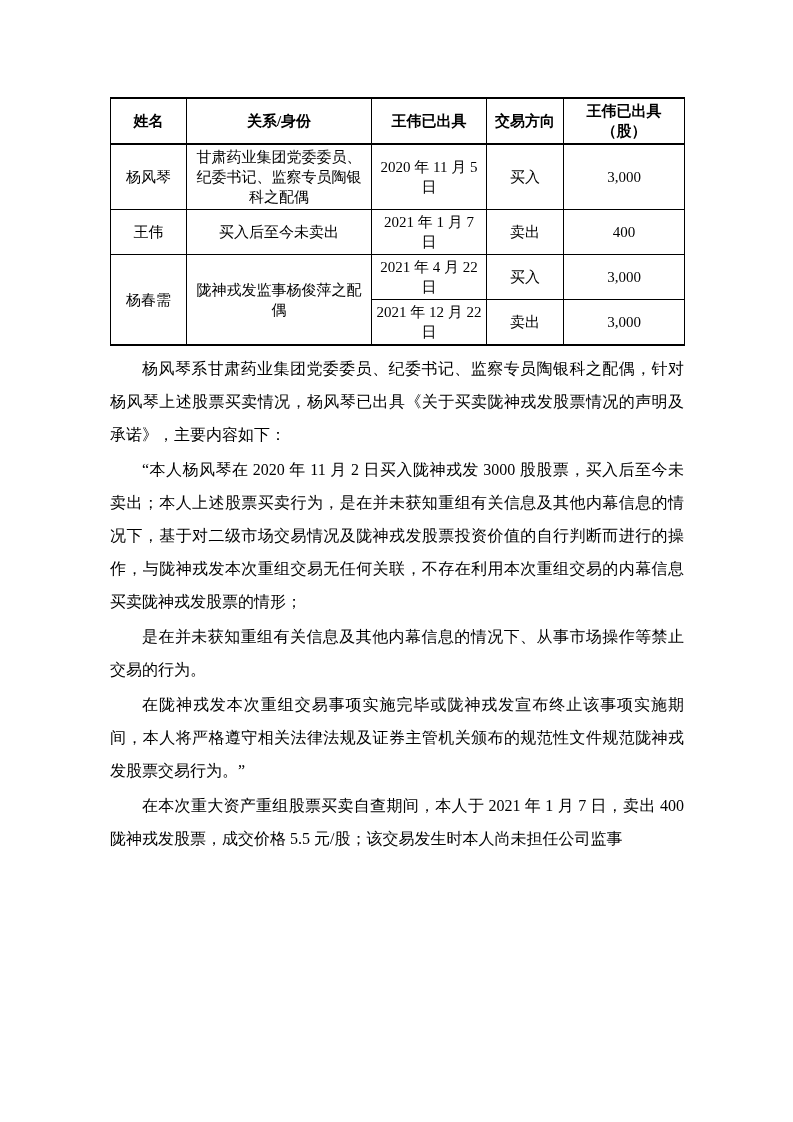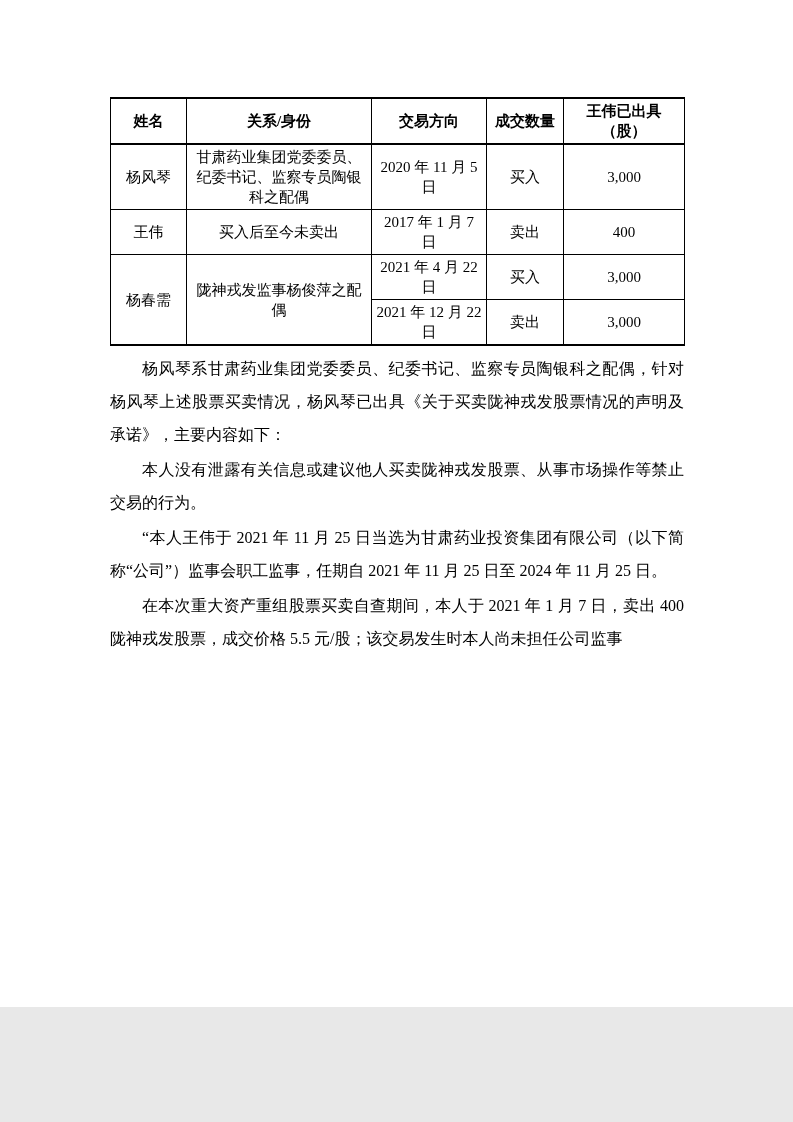--- a/index.html
+++ b/index.html
@@ -1,20 +1,20 @@
 <!DOCTYPE html>
 <html><head>
 <meta charset="utf-8">
 <style>
   * { margin: 0; padding: 0; box-sizing: border-box; }
   html, body { background: #e8e8e8; }
   .page {
     position: relative;
     width: 793px;
-    height: 1007px;
+    height: 1122px;
     margin: 0 auto;
     background: #ffffff;
     font-family: "Liberation Serif", "DejaVu Serif", serif;
     color: #000000;
     overflow: hidden;
   }
   .content {
     position: absolute;
     left: 110px;
     top: 97px;
@@ -70,56 +70,57 @@
         <col style="width:76px">
         <col style="width:185px">
         <col style="width:115px">
         <col style="width:77px">
         <col style="width:121px">
       </colgroup>
       <thead>
         <tr>
           <th>姓名</th>
           <th>关系/身份</th>
+          <th>王伟已出具</th>
           <th>交易方向</th>
-          <th>成交数量</th>
           <th>王伟已出具（股）</th>
         </tr>
       </thead>
       <tbody>
           <tr>
             <td>杨风琴</td>
             <td>甘肃药业集团党委委员、纪委书记、监察专员陶银科之配偶</td>
             <td>2020 年 11 月 5 日</td>
             <td>买入</td>
             <td>3,000</td>
           </tr>
           <tr>
             <td>王伟</td>
             <td>买入后至今未卖出</td>
-            <td>2017 年 1 月 7 日</td>
+            <td>2021 年 1 月 7 日</td>
             <td>卖出</td>
             <td>400</td>
           </tr>
           <tr>
             <td rowspan="2">杨春需</td>
             <td rowspan="2">陇神戎发监事杨俊萍之配偶</td>
             <td>2021 年 4 月 22 日</td>
             <td>买入</td>
             <td>3,000</td>
           </tr>
           <tr>
             <td>2021 年 12 月 22 日</td>
             <td>卖出</td>
             <td>3,000</td>
           </tr>
         </tbody>
     </table>
 
     <div class="sections">
         <p class="para">杨风琴系甘肃药业集团党委委员、纪委书记、监察专员陶银科之配偶，针对杨风琴上述股票买卖情况，杨风琴已出具《关于买卖陇神戎发股票情况的声明及承诺》，主要内容如下：</p>
-        <p class="para">本人没有泄露有关信息或建议他人买卖陇神戎发股票、从事市场操作等禁止交易的行为。</p>
-        <p class="para">“本人王伟于 2021 年 11 月 25 日当选为甘肃药业投资集团有限公司（以下简称“公司”）监事会职工监事，任期自 2021 年 11 月 25 日至 2024 年 11 月 25 日。</p>
+        <p class="para">“本人杨风琴在 2020 年 11 月 2 日买入陇神戎发 3000 股股票，买入后至今未卖出；本人上述股票买卖行为，是在并未获知重组有关信息及其他内幕信息的情况下，基于对二级市场交易情况及陇神戎发股票投资价值的自行判断而进行的操作，与陇神戎发本次重组交易无任何关联，不存在利用本次重组交易的内幕信息买卖陇神戎发股票的情形；</p>
+        <p class="para">是在并未获知重组有关信息及其他内幕信息的情况下、从事市场操作等禁止交易的行为。</p>
+        <p class="para">在陇神戎发本次重组交易事项实施完毕或陇神戎发宣布终止该事项实施期间，本人将严格遵守相关法律法规及证券主管机关颁布的规范性文件规范陇神戎发股票交易行为。”</p>
         <p class="para">在本次重大资产重组股票买卖自查期间，本人于 2021 年 1 月 7 日，卖出 400 陇神戎发股票，成交价格 5.5 元/股；该交易发生时本人尚未担任公司监事</p>
       </div>
 
   </div>
 </div>
 
 </body></html>

